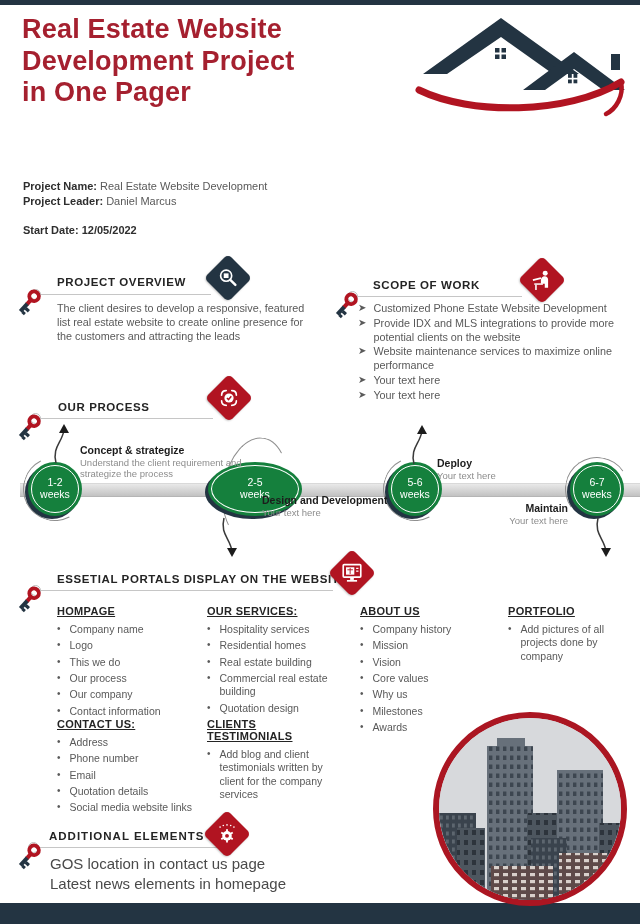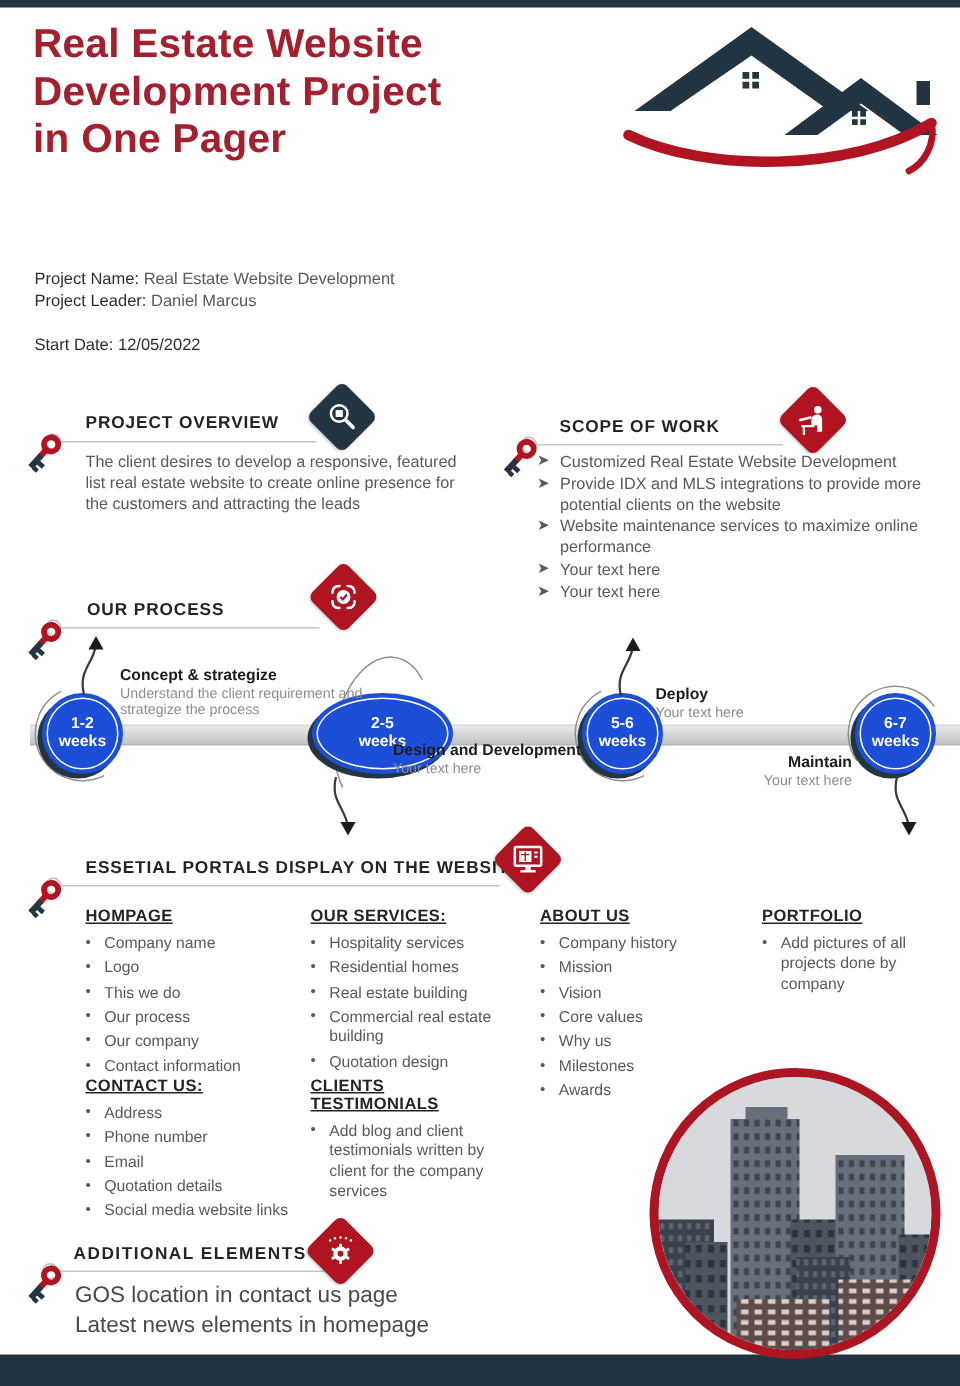--- a/index.html
+++ b/index.html
@@ -11,21 +11,21 @@
   .topbar { position:absolute; top:0; left:0; width:100%; height:5px; background:#233442; }
   .bottombar { position:absolute; top:903px; left:0; width:100%; height:21px; background:#233442; z-index:2; }
 
   .title { position:absolute; left:22px; top:14px; color:#a5202f; font-size:27px; font-weight:bold; line-height:1.17; letter-spacing:0.2px; }
   .title span { display:block; }
   .subtitle { position:absolute; left:22px; top:111px; width:598px; font-size:11px; color:#6d6d6d; line-height:1.32; }
 
   .logo { position:absolute; left:415px; top:12px; }
 
   .projinfo { position:absolute; left:23px; top:179px; font-size:11px; line-height:1.35; }
-  .projinfo .lbl { font-weight:normal; color:#2e2e2e; }
+  .projinfo .lbl { font-weight:bold; color:#2e2e2e; }
   .projinfo .val { color:#595959; }
   .startdate { position:absolute; left:23px; top:223px; font-size:11px; }
 
   .sec-head { position:absolute; font-weight:bold; font-size:11.5px; letter-spacing:0.6px; color:#242424; white-space:nowrap; z-index:3; }
   .rule { position:absolute; height:1px; background:#c6c6c6; z-index:1; }
   .rule::before { content:''; position:absolute; left:-3px; top:-5px; width:9px; height:9px; border:1px solid #bdbdbd; border-radius:50%; background:#fff; }
 
   .keyicon { position:absolute; z-index:4; }
 
   .dm { position:absolute; width:48px; height:48px; display:flex; align-items:center; justify-content:center; z-index:3; }
@@ -37,21 +37,21 @@
 
   .arrow-list { position:absolute; font-size:10.8px; color:#595959; line-height:1.28; }
   .arrow-list .row { display:flex; gap:7px; margin-bottom:1px; }
   .arrow-list .mk { color:#5a5a5a; font-size:10px; flex:0 0 auto; }
 
   
   .tl-track { position:absolute; left:20px; top:483px; width:620px; height:12px; background:linear-gradient(#e9e9e9,#c2c2c2); border-top:1px solid #d9d9d9; border-bottom:1px solid #b5b5b5; z-index:1; }
   .tl-node { position:absolute; width:54px; height:54px; top:462px; z-index:2; }
   .tl-node .arc { position:absolute; inset:-5px; border:1.4px solid #8f8f8f; border-radius:50%; border-right-color:transparent; border-top-color:transparent; transform:rotate(18deg); }
   .tl-node .back { position:absolute; inset:0; border-radius:50%; background:#233442; transform:translate(-3px,3px); }
-  .tl-node .face { position:absolute; inset:0; border-radius:50%; background:#1d4ed8; display:flex; flex-direction:column; align-items:center; justify-content:center; color:#fff; font-weight:bold; }
+  .tl-node .face { position:absolute; inset:0; border-radius:50%; background:#15803d; display:flex; flex-direction:column; align-items:center; justify-content:center; color:#fff; font-weight:normal; }
   .tl-node .face::after { content:''; position:absolute; inset:3px; border:1.6px solid #fff; border-radius:50%; }
   .tl-node .rng { font-size:10.5px; line-height:1.1; }
   .tl-node .unit { font-size:10.5px; line-height:1.1; }
   .ms-label { position:absolute; z-index:3; }
   .ms-label .t { font-weight:bold; font-size:10.5px; color:#1c1c1c; line-height:1.2; }
   .ms-label .d { font-size:9.5px; color:#8d8d8d; line-height:1.25; }
   .ms-arrow { position:absolute; z-index:2; }
 
   
   .col { position:absolute; font-size:10.5px; }
@@ -160,21 +160,21 @@
         <rect x="3" y="11.2" width="9" height="1.8" fill="#fff" transform="rotate(-14 7.5 12)"></rect>
         <rect x="4.6" y="16.6" width="9.4" height="1.6" fill="#fff"></rect>
         <rect x="5.6" y="18.2" width="1.7" height="5.6" fill="#fff"></rect>
       </svg>
     </span>
       </div>
   </div>
   <div class="arrow-list" style="left:358px; top:302px; width:268px;">
     <div class="row">
         <span class="mk">➤</span>
-        <span>Customized Real Estate Website Development</span>
+        <span>Customized Phone Estate Website Development</span>
       </div>
     <div class="row">
         <span class="mk">➤</span>
         <span>Provide IDX and MLS integrations to provide more potential clients on the website</span>
       </div>
     <div class="row">
         <span class="mk">➤</span>
         <span>Website maintenance services to maximize online performance</span>
       </div>
     <div class="row">

